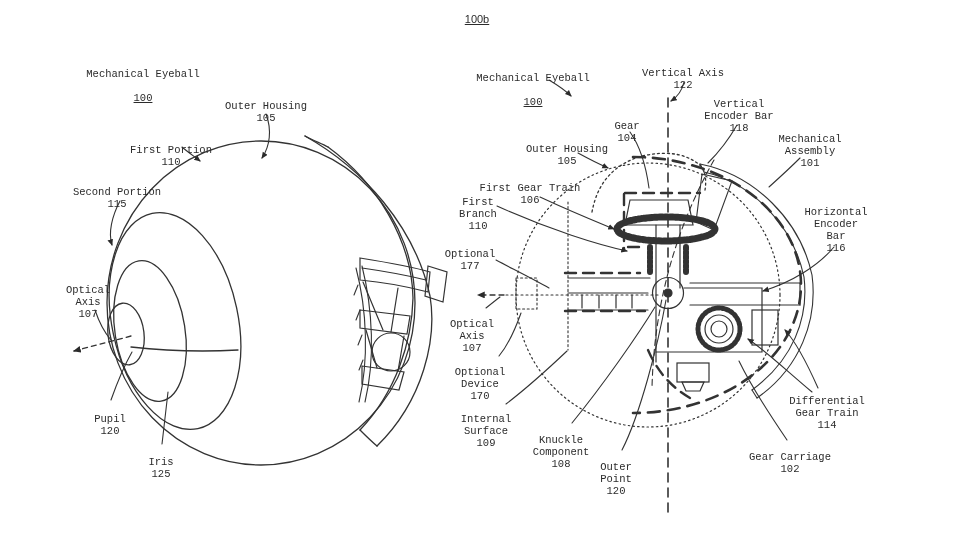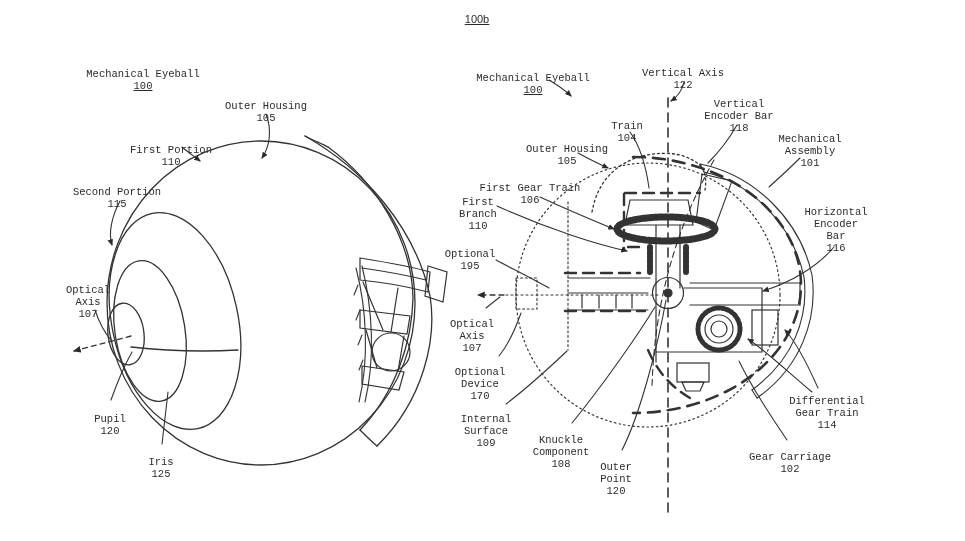--- a/index.html
+++ b/index.html
@@ -2,21 +2,21 @@
 <html><head>
 <meta charset="utf-8">
 <style>
   html,body{margin:0;padding:0;background:#ffffff;}
   .page{position:relative;width:965px;height:526px;background:#ffffff;overflow:hidden;
         font-family:"Liberation Sans", sans-serif;}
   svg.draw{position:absolute;left:0;top:0;}
   .lbl{position:absolute;transform:translateX(-50%);text-align:center;color:#2b2b2b;
        font-size:10.5px;line-height:12px;white-space:pre-line;font-family:Liberation Mono, monospace;}
   .lbl .ref{display:block;}
-  .u{text-decoration:underline;}
+  .u{text-decoration:underline;margin-top:12px;}
   .figtag{position:absolute;transform:translateX(-50%);font-size:11px;color:#2b2b2b;
           text-decoration:underline;}
 </style>
 </head>
 <body>
 
 <div class="page">
 
   <svg class="draw" width="965" height="541" viewBox="0 0 965 541">
     <defs>
@@ -207,39 +207,39 @@
 
   <div class="lbl" style="left:533px;top:60px;">
     <span>Mechanical Eyeball</span>
     <span class="ref u">100</span>
   </div>
   <div class="lbl" style="left:683px;top:55px;">
     <span>Vertical Axis</span>
     <span class="ref">122</span>
   </div>
   <div class="lbl" style="left:627px;top:108px;">
-    <span>Train</span>
+    <span>Gear</span>
     <span class="ref">104</span>
   </div>
   <div class="lbl" style="left:567px;top:131px;">
     <span>Outer Housing</span>
     <span class="ref">105</span>
   </div>
   <div class="lbl" style="left:530px;top:170px;">
     <span>First Gear Train</span>
     <span class="ref">106</span>
   </div>
   <div class="lbl" style="left:478px;top:184px;">
     <span>First
 Branch</span>
     <span class="ref">110</span>
   </div>
   <div class="lbl" style="left:470px;top:236px;">
     <span>Optional</span>
-    <span class="ref">195</span>
+    <span class="ref">177</span>
   </div>
   <div class="lbl" style="left:472px;top:306px;">
     <span>Optical
 Axis</span>
     <span class="ref">107</span>
   </div>
   <div class="lbl" style="left:480px;top:354px;">
     <span>Optional
 Device</span>
     <span class="ref">170</span>

